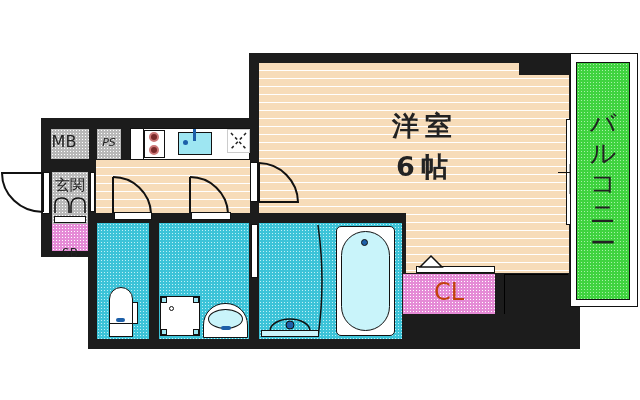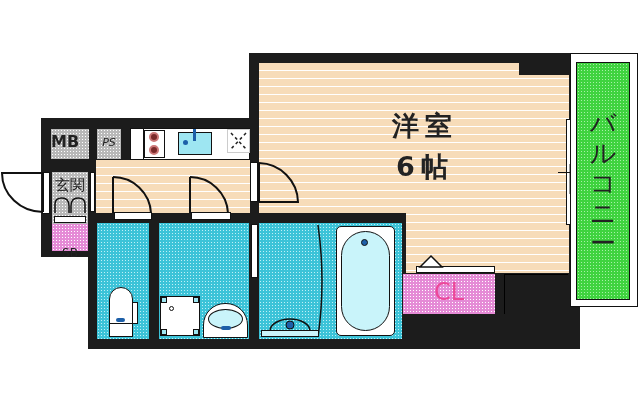--- a/index.html
+++ b/index.html
@@ -68,21 +68,21 @@
 <div class="abs floor-green" style="left:576px;top:62px;width:54px;height:238px;border:1px solid #111;"></div>
 <div class="abs label" style="left:583px;top:108px;width:40px;font-size:26px;line-height:30px;">
   <div>バ</div>
   <div>ル</div>
   <div>コ</div>
   <div>ニ</div>
   <div>ー</div>
 </div>
 
 <div class="abs floor-pink" style="left:403px;top:274px;width:92px;height:40px;"></div>
-<div class="abs label" style="left:403px;top:280px;width:92px;font-size:24px;color:#ec4899;">CL</div>
+<div class="abs label" style="left:403px;top:280px;width:92px;font-size:24px;color:#c2410c;">CL</div>
 <div class="abs door-line" style="left:416px;top:266px;width:79px;height:7px;"></div>
 <svg class="abs" style="left:418px;top:254px;" width="26" height="14">
   <polygon points="2,13 13,2 24,13" fill="#fff" stroke="#111" stroke-width="1.5"></polygon>
 </svg>
 <div class="abs" style="left:504px;top:274px;width:64px;height:40px;border-left:1px solid #000;border-top:1px solid #000;"></div>
 
 <div class="abs floor-wood" style="left:96px;top:160px;width:154px;height:53px;"></div>
 
 <div class="abs" style="left:130px;top:128px;width:120px;height:32px;background:#fff;border:1px solid #111;"></div>
 
@@ -105,21 +105,21 @@
   <line x1="2" y1="2" x2="2" y2="38" stroke="#111" stroke-width="2"></line>
 </svg>
 <svg class="abs" style="left:188px;top:175px;" width="42" height="40">
   <path d="M2 2 A38 38 0 0 1 40 38" fill="none" stroke="#111" stroke-width="2"></path>
   <line x1="2" y1="2" x2="2" y2="38" stroke="#111" stroke-width="2"></line>
 </svg>
 <div class="abs door-line" style="left:114px;top:212px;width:38px;height:8px;"></div>
 <div class="abs door-line" style="left:191px;top:212px;width:40px;height:8px;"></div>
 
 <div class="abs floor-gray" style="left:51px;top:129px;width:38px;height:30px;"></div>
-<div class="abs label" style="left:51px;top:134px;width:26px;font-size:16px;font-weight:bold;">MB</div>
+<div class="abs label" style="left:51px;top:134px;width:26px;font-size:16px;font-weight:normal;">MB</div>
 <div class="abs floor-gray" style="left:97px;top:129px;width:24px;height:30px;"></div>
 <div class="abs label" style="left:97px;top:137px;width:24px;font-size:11px;font-style:italic;">PS</div>
 <div class="abs" style="left:130px;top:128px;width:14px;height:32px;background:#fff;border:1px solid #111;"></div>
 
 <div class="abs floor-gray" style="left:52px;top:172px;width:36px;height:52px;"></div>
 <div class="abs label" style="left:52px;top:178px;width:36px;font-size:15px;">玄関</div>
 <svg class="abs" style="left:53px;top:196px;" width="34" height="18">
   <path d="M2 17 L2 8 Q2 2 9 2 Q16 2 16 10 L16 17" fill="none" stroke="#111" stroke-width="1.5"></path>
   <path d="M18 17 L18 10 Q18 2 25 2 Q32 2 32 8 L32 17" fill="none" stroke="#111" stroke-width="1.5"></path>
 </svg>

